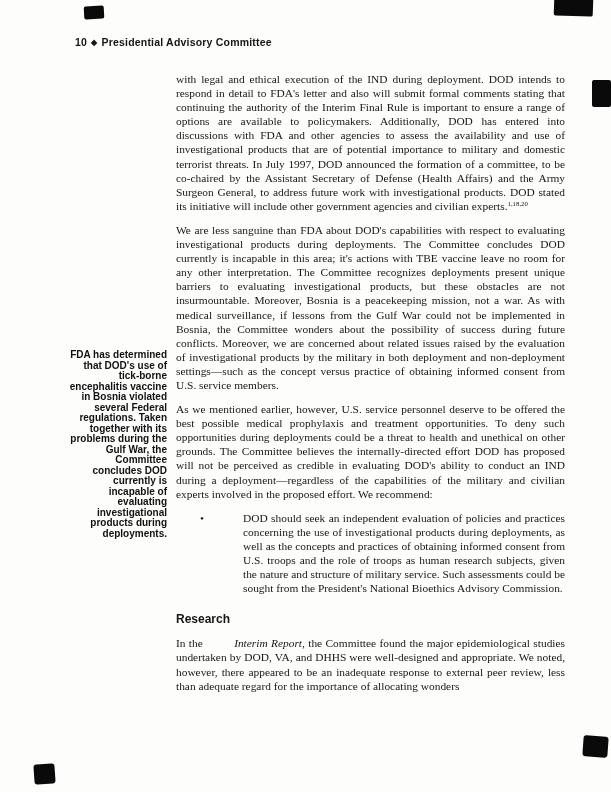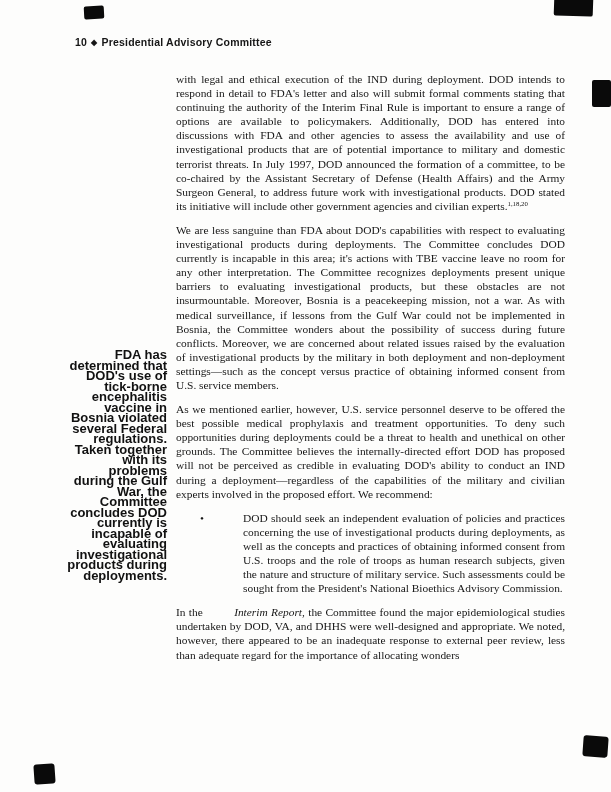--- a/index.html
+++ b/index.html
@@ -29,21 +29,21 @@
     font-size: 8px;
     vertical-align: 1px;
     padding: 0 4px;
   }
   .margin-note {
     position: absolute;
     top: 350px;
     left: 66px;
     width: 101px;
     font-family: "Liberation Sans", sans-serif;
-    font-size: 13px;
+    font-size: 10px;
     font-weight: bold;
     line-height: 10.5px;
     text-align: right;
     color: #111;
   }
   .main {
     position: absolute;
     top: 72px;
     left: 176px;
     width: 389px;
@@ -114,17 +114,18 @@
 
     <p>We are less sanguine than FDA about DOD's capabilities with respect to evaluating investigational products during deployments. The Committee concludes DOD currently is incapable in this area; it's actions with TBE vaccine leave no room for any other interpretation. The Committee recognizes deployments present unique barriers to evaluating investigational products, but these obstacles are not insurmountable. Moreover, Bosnia is a peacekeeping mission, not a war. As with medical surveillance, if lessons from the Gulf War could not be implemented in Bosnia, the Committee wonders about the possibility of success during future conflicts. Moreover, we are concerned about related issues raised by the evaluation of investigational products by the military in both deployment and non-deployment settings—such as the concept versus practice of obtaining informed consent from U.S. service members.</p>
 
     <p>As we mentioned earlier, however, U.S. service personnel deserve to be offered the best possible medical prophylaxis and treatment opportunities. To deny such opportunities during deployments could be a threat to health and unethical on other grounds. The Committee believes the internally-directed effort DOD has proposed will not be perceived as credible in evaluating DOD's ability to conduct an IND during a deployment—regardless of the capabilities of the military and civilian experts involved in the proposed effort. We recommend:</p>
 
     <div class="bullet-row">
       <span class="bullet-char">•</span>
       <span class="bullet-text">DOD should seek an independent evaluation of policies and practices concerning the use of investigational products during deployments, as well as the concepts and practices of obtaining informed consent from U.S. troops and the role of troops as human research subjects, given the nature and structure of military service. Such assessments could be sought from the President's National Bioethics Advisory Commission.</span>
     </div>
 
+    <h2 class="section-heading">Research</h2>
 
     <p><span>In the </span><em>Interim Report</em><span>, the Committee found the major epidemiological studies undertaken by DOD, VA, and DHHS were well-designed and appropriate. We noted, however, there appeared to be an inadequate response to external peer review, less than adequate regard for the importance of allocating wonders</span></p>
 
   </div>
 </div>
 
 </body></html>

